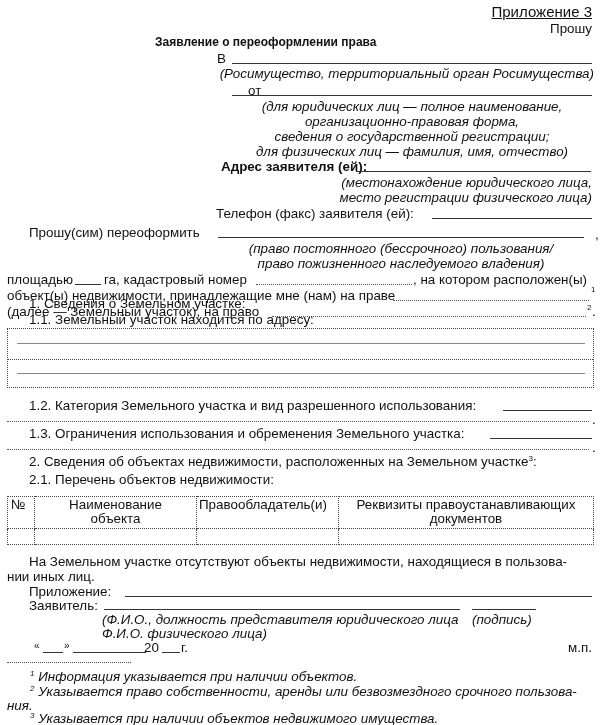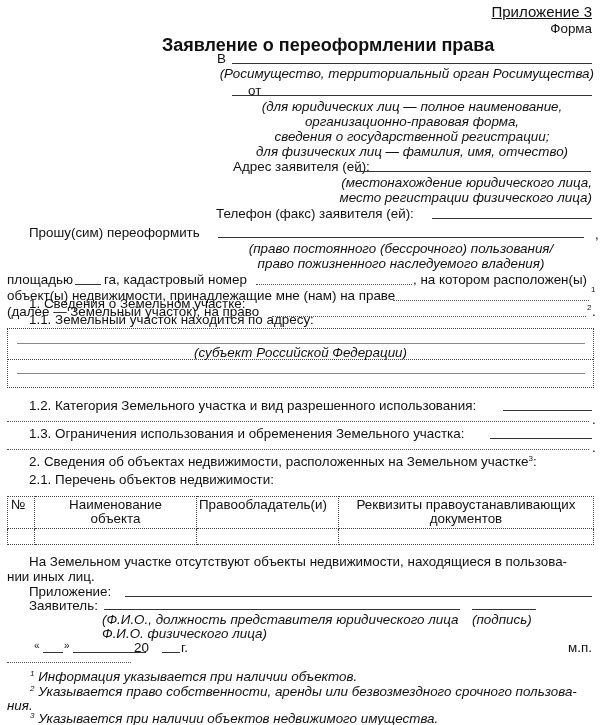--- a/index.html
+++ b/index.html
@@ -23,35 +23,35 @@
   }
   table.objs td {
     border: 1px dotted #444; padding: 1px 3px; vertical-align: top;
     text-align: center; line-height: 1.05;
   }
 </style>
 </head>
 <body>
 
 <div class="abs r" style="right:8px; top:4px; font-size:15px; text-decoration:underline;">Приложение 3</div>
-<div class="abs r" style="right:8px; top:22px;">Форма</div>
-<div class="abs" style="left:162px; top:36px; font-size:18px; font-weight:bold;">Заявление о переоформлении права</div>
+<div class="abs r" style="right:8px; top:22px;">Прошу</div>
+<div class="abs" style="left:155px; top:36px; font-size:12px; font-weight:bold;">Заявление о переоформлении права</div>
 
 <div class="abs" style="left:217px; top:52px;">В</div>
 <div class="line" style="left:232px; top:63px; width:360px;"></div>
 <div class="abs it r" style="right:6px; top:67px;">(Росимущество, территориальный орган Росимущества)</div>
 
 <div class="abs" style="left:216px; top:84px;margin-left:32px;">от</div>
 <div class="line" style="left:232px; top:95px; width:360px;"></div>
 <div class="abs it c" style="left:230px; width:364px; top:100px;">(для юридических лиц — полное наименование,</div>
 <div class="abs it c" style="left:230px; width:364px; top:115px;">организационно-правовая форма,</div>
 <div class="abs it c" style="left:230px; width:364px; top:130px;">сведения о государственной регистрации;</div>
 <div class="abs it c" style="left:230px; width:364px; top:145px;">для физических лиц — фамилия, имя, отчество)</div>
 
-<div class="abs" style="left:233px; top:160px;">Адрес заявителя (ей):</div>
+<div class="abs" style="left:221px; top:160px;font-weight:bold;">Адрес заявителя (ей):</div>
 <div class="line" style="left:356px; top:171px; width:235px;"></div>
 <div class="abs it r" style="right:8px; top:176px;">(местонахождение юридического лица,</div>
 <div class="abs it r" style="right:8px; top:191px;">место регистрации физического лица)</div>
 
 <div class="abs" style="left:216px; top:207px;">Телефон (факс) заявителя (ей):</div>
 <div class="line" style="left:432px; top:218px; width:160px;"></div>
 
 <div class="abs" style="left:29px; top:226px;">Прошу(сим) переоформить</div>
 <div class="line" style="left:218px; top:237px; width:366px;"></div>
 <div class="abs" style="left:595px; top:228px;">,</div>
@@ -71,21 +71,20 @@
 <div class="abs" style="left:7px; top:305px;">(далее — Земельный участок), на право</div>
 <div class="dline" style="left:272px; top:316px; width:314px;"></div>
 <div class="abs" style="left:587px; top:304px; font-size:8px;">2</div>
 <div class="abs" style="left:592px; top:305px;">.</div>
 
 <div class="abs" style="left:29px; top:297px;" id="s1h">1. Сведения о Земельном участке:</div>
 <div class="abs" style="left:29px; top:313px;">1.1. Земельный участок находится по адресу:</div>
 
 <div class="box" style="left:7px; top:328px; width:587px; height:60px;">
   <div class="inl" style="left:9px; right:8px; top:14px;"></div>
-  <div class="abs it c" style="left:0; right:0; top:17px;">(субъект Российской Федерации)</div>
   <div class="h" style="top:30px;"></div>
   <div class="inl" style="left:9px; right:8px; top:44px;"></div>
 </div>
 
 <div class="abs" style="left:29px; top:399px;">1.2. Категория Земельного участка и вид разрешенного использования:</div>
 <div class="line" style="left:503px; top:410px; width:89px;"></div>
 <div class="dline" style="left:7px; top:421px; width:582px;"></div>
 <div class="abs" style="left:592px; top:413px;">.</div>
 
 <div class="abs" style="left:29px; top:427px;">1.3. Ограничения использования и обременения Земельного участка:</div>
@@ -132,21 +131,21 @@
 <div class="line" style="left:472px; top:609px; width:64px;"></div>
 
 <div class="abs it" style="left:102px; top:613px;">(Ф.И.О., должность представителя юридического лица</div>
 <div class="abs it" style="left:472px; top:613px;">(подпись)</div>
 <div class="abs it" style="left:102px; top:627px;">Ф.И.О. физического лица)</div>
 
 <div class="abs" style="left:34px; top:641px; font-size:10px;">«</div>
 <div class="line" style="left:43px; top:652px; width:20px;"></div>
 <div class="abs" style="left:64px; top:641px; font-size:10px;">»</div>
 <div class="line" style="left:73px; top:652px; width:73px;"></div>
-<div class="abs" style="left:134px; top:641px;">20</div>
+<div class="abs" style="left:144px; top:641px;">20</div>
 <div class="line" style="left:162px; top:652px; width:18px;"></div>
 <div class="abs" style="left:181px; top:641px;">г.</div>
 <div class="abs r" style="right:8px; top:641px;">м.п.</div>
 
 <div class="dline" style="left:7px; top:662px; width:124px;"></div>
 
 <div class="abs it" style="left:30px; top:670px;">
   <span class="sup">1</span>
   <span>Информация указывается при наличии объектов.</span>
 </div>

